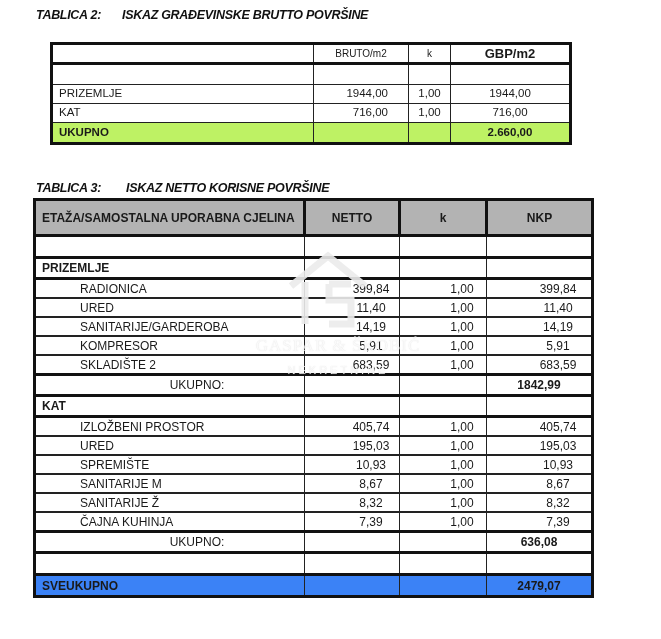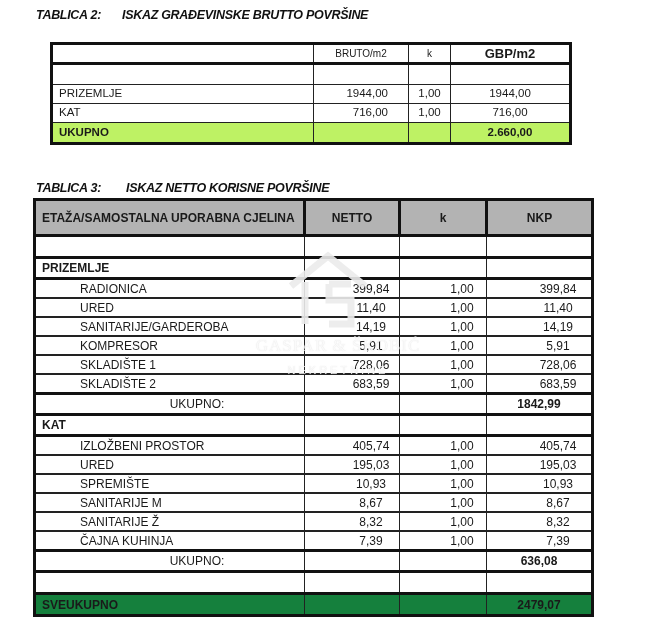--- a/index.html
+++ b/index.html
@@ -33,21 +33,21 @@
   #t3 tr.h td { height:33px; background:#b3b3b3; font-weight:bold; border-bottom:3px solid #111;
                 border-right:3px solid #111; }
   #t3 tr.h td.first { white-space:normal; line-height:16px; text-align:left; }
   #t3 tr.h td.center { text-align:center; }
   #t3 tr.e td { height:19px; border-bottom:3px solid #111; }
   #t3 tr.sec td { height:18px; font-weight:bold; border-bottom:3px solid #111; }
   #t3 tr.item td { height:17px; border-bottom:2px solid #222;padding-left:44px; }
   #t3 tr.sub td { height:18px; border-top:3px solid #111; border-bottom:3px solid #111;margin-left:28px; }
   #t3 tr.sub td.label { text-align:center; padding-left:60px; }
   #t3 tr.sub td.val { font-weight:bold; }
-  #t3 tr.grand td { height:19px; background:#15803d; font-weight:bold; border-top:3px solid #111; }
+  #t3 tr.grand td { height:19px; background:#3b82f6; font-weight:bold; border-top:3px solid #111; }
   #t3 td.num { text-align:center; }
 
   .watermark { position:absolute; left:238px; top:248px; width:200px; height:150px;
                pointer-events:none; color:rgba(255,255,255,0.85);
                text-shadow:0 0 1px rgba(190,190,190,0.6); }
   .watermark .logo { position:absolute; left:45px; top:0; width:90px; height:80px; }
   .watermark .brand { position:absolute; left:0; top:88px; width:200px; text-align:center;
                       font-size:17px; letter-spacing:1px; font-family:"Liberation Serif", serif; }
   .watermark .sub { position:absolute; left:0; top:116px; width:200px; text-align:center;
                     font-size:11px; letter-spacing:3px; }
@@ -151,26 +151,20 @@
     <td class="num">1,00</td>
     <td class="num">14,19</td>
   </tr>
   <tr class="item">
     <td>KOMPRESOR</td>
     <td class="num">5,91</td>
     <td class="num">1,00</td>
     <td class="num">5,91</td>
   </tr>
   <tr class="item">
-    <td>SKLADIŠTE 1</td>
-    <td class="num">728,06</td>
-    <td class="num">1,00</td>
-    <td class="num">728,06</td>
-  </tr>
-  <tr class="item">
     <td>SKLADIŠTE 2</td>
     <td class="num">683,59</td>
     <td class="num">1,00</td>
     <td class="num">683,59</td>
   </tr>
   <tr class="sub">
     <td class="label">UKUPNO:</td>
     <td></td>
         <td></td>
     <td class="num val">1842,99</td>

